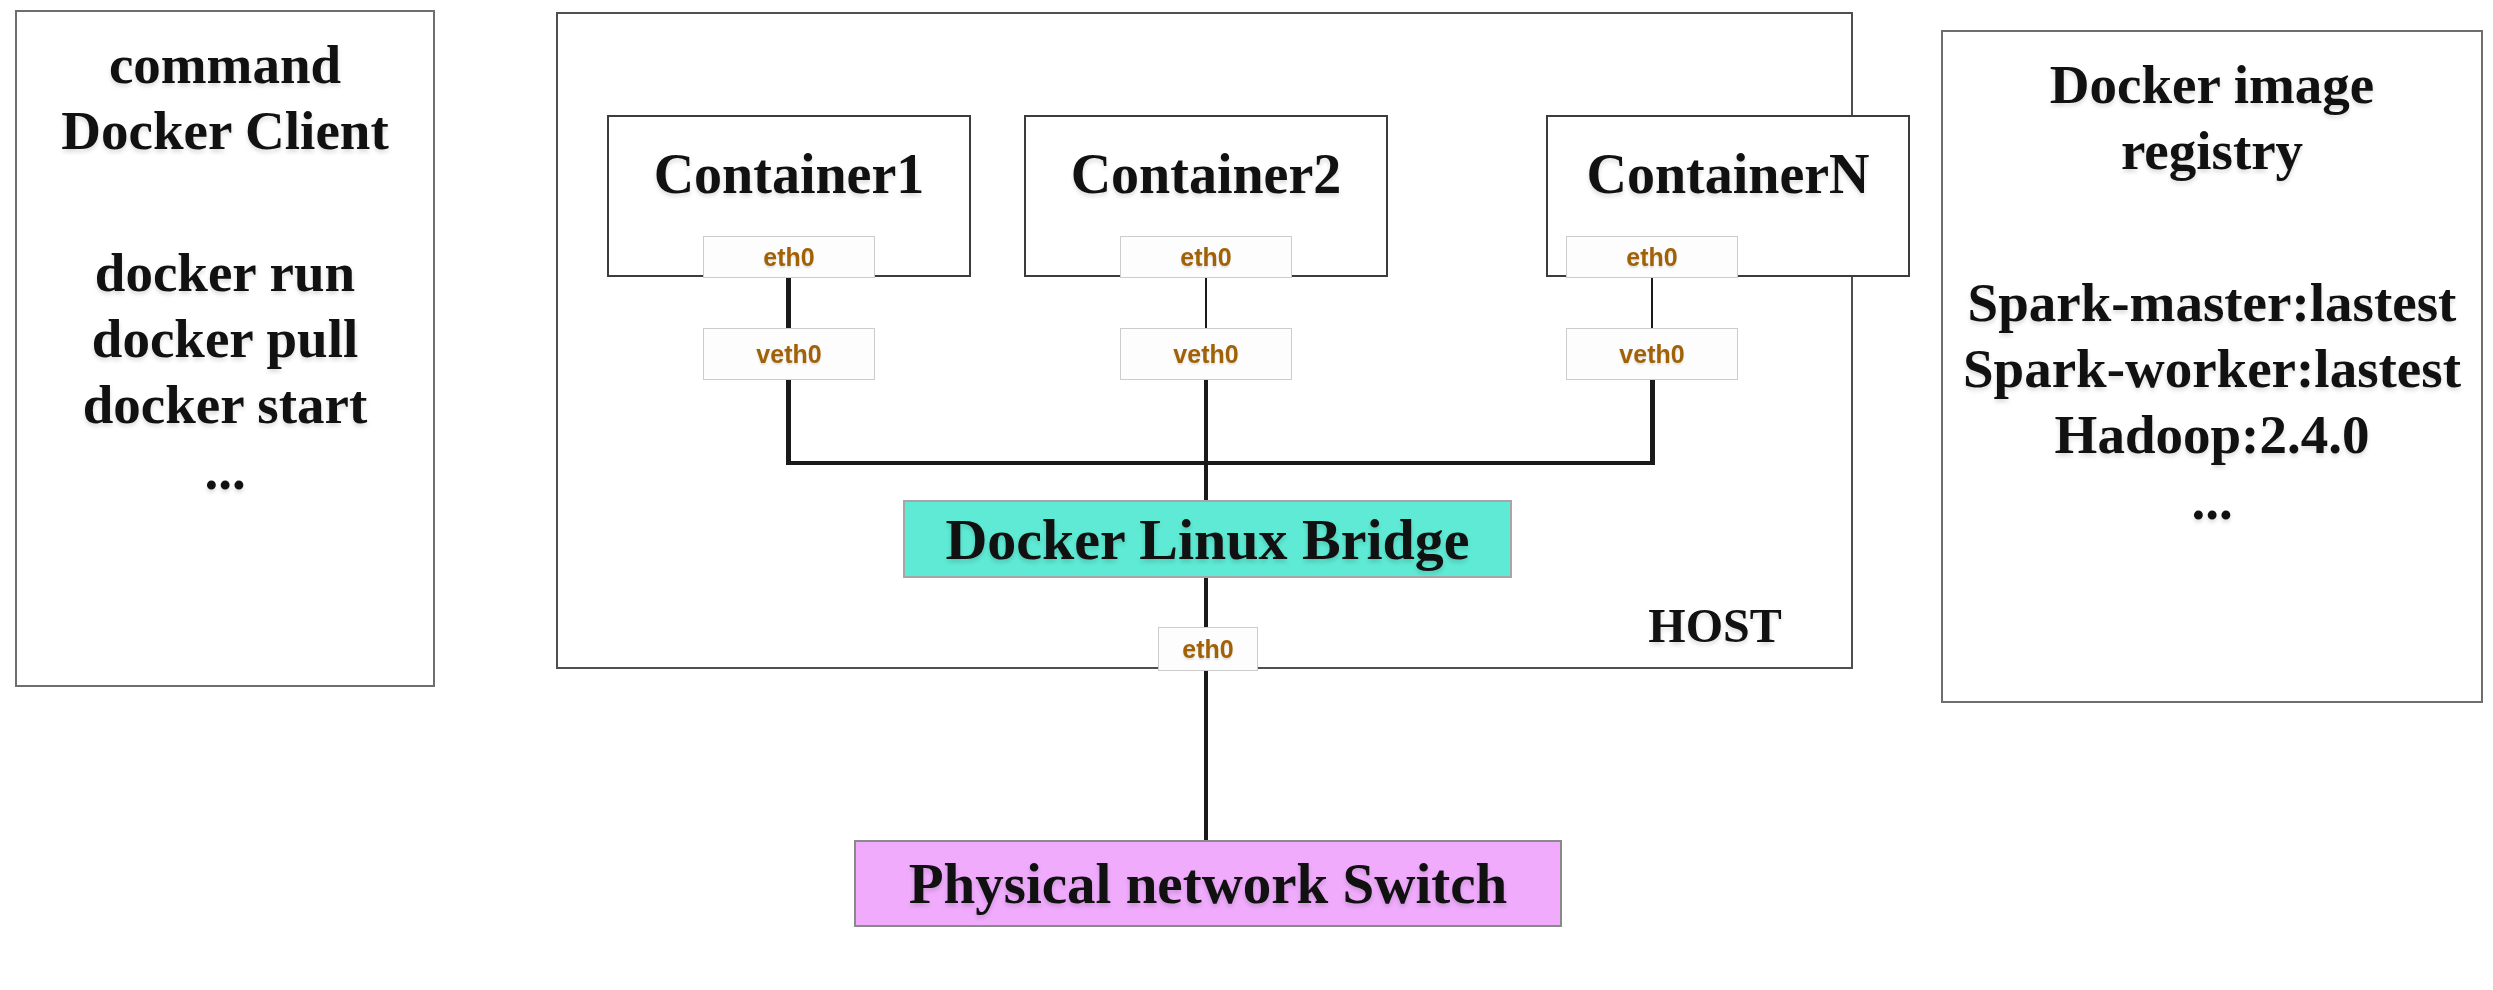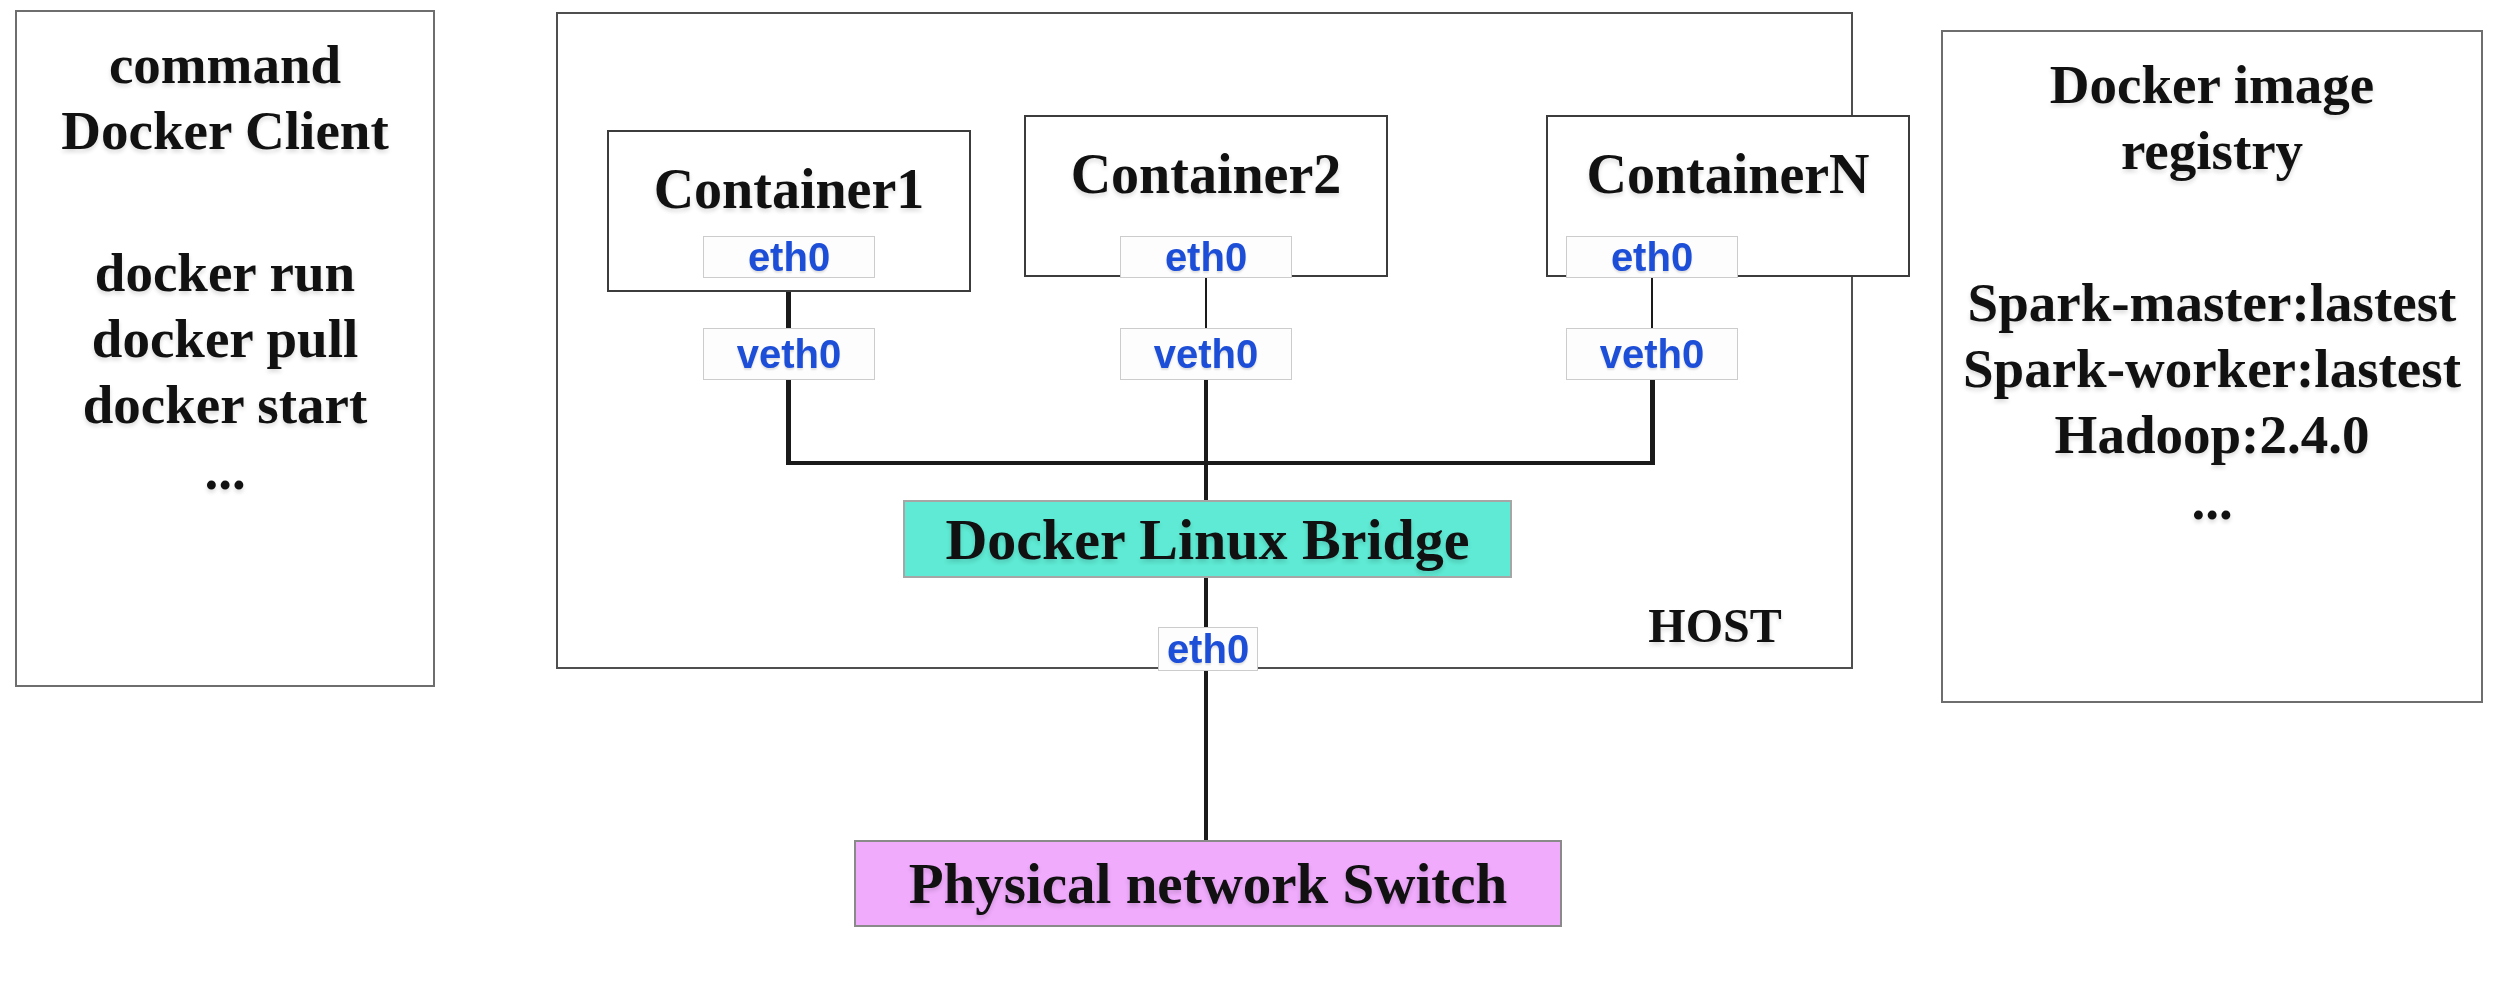--- a/index.html
+++ b/index.html
@@ -26,31 +26,31 @@
   .panel-title { position: absolute; top: 20px; left: 0; right: 0; font-size: 55px; line-height: 66px; }
   .panel-list  { position: absolute; left: 0; right: 0; font-size: 55px; line-height: 66px; }
   #client-commands  { top: 228px; }
   #registry-images  { top: 238px; }
 
   
   .container-box {
     position: absolute; top: 115px; width: 364px; height: 162px;
     background: #ffffff; border: 2px solid var(--container-border, #3c3c3c); z-index: 2;
   }
-  #container-1 { left: 607px; margin-top: 15px; }
+  #container-1 { left: 607px; }
   #container-2 { left: 1024px; }
   #container-n { left: 1546px; }
   .container-label { margin-top: 24px; font-size: 56px; line-height: 66px; }
 
   
   .port {
     position: absolute; width: 172px; display: flex; align-items: center; justify-content: center;
     background: #fdfdfd; border: 1px solid var(--port-border, #cccccc);
     font-family: "Liberation Sans", "DejaVu Sans", sans-serif;
-    font-weight: bold; font-size: 40px; color: #1d4ed8;
+    font-weight: bold; font-size: 25px; color: #a16207;
     text-shadow: 0 2px 2px rgba(0,0,0,0.12); z-index: 3;
   }
   .eth  { top: 236px; height: 42px; }
   .veth { top: 328px; height: 52px; }
   .col1 { left: 703px; }
   .col2 { left: 1120px; }
   .coln { left: 1566px; }
 
   #host-eth { left: 1158px; top: 627px; width: 100px; height: 44px; }
 

